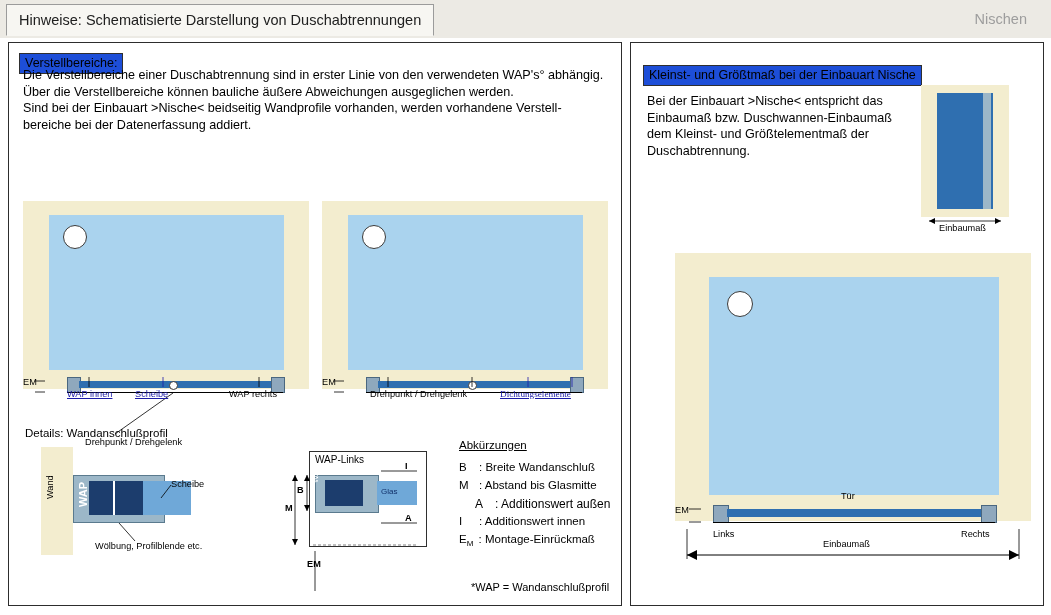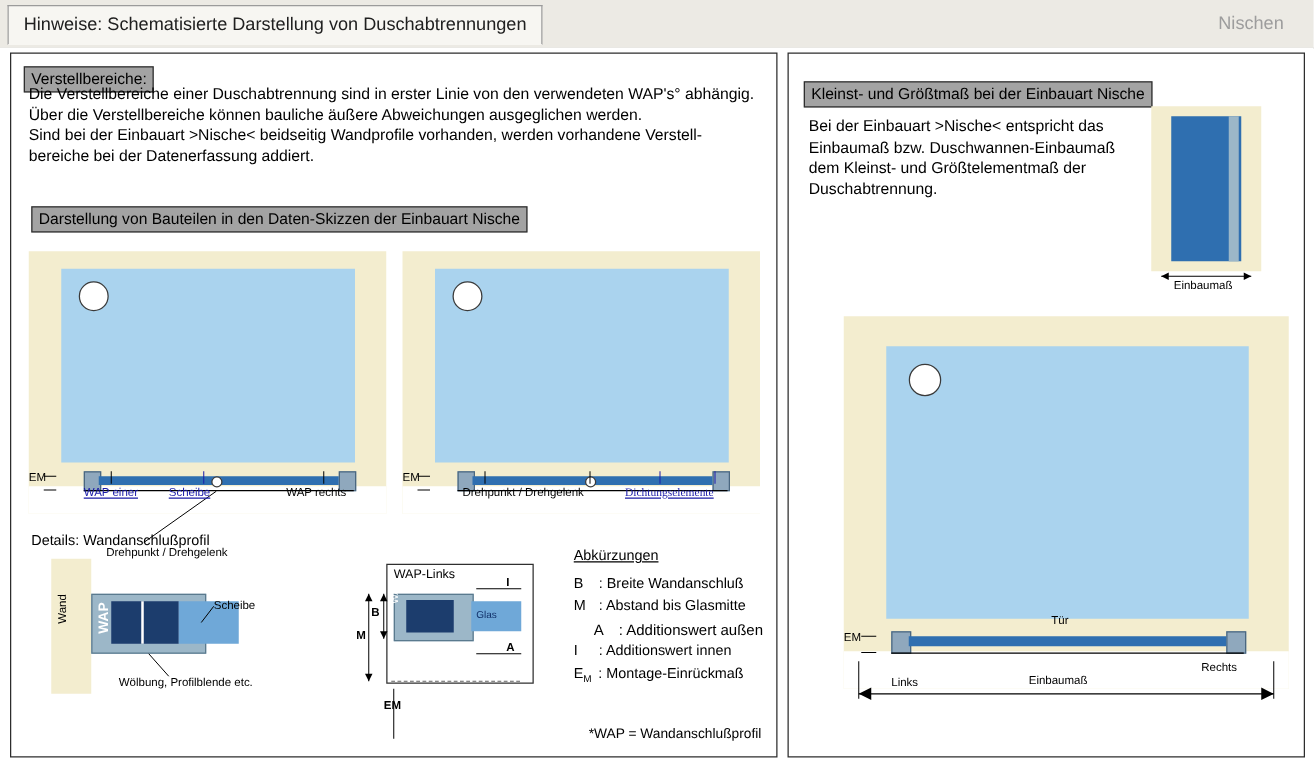--- a/index.html
+++ b/index.html
@@ -10,21 +10,21 @@
   #tab-main{position:absolute;left:6px;top:4px;height:30px;line-height:30px;padding:0 12px;background:#f7f6f2;border:1px solid #9b9b9b;border-bottom:1px solid #f7f6f2;font-size:14.5px;color:#202020;white-space:nowrap;}
   #tab-nischen{position:absolute;right:14px;top:4px;height:30px;line-height:30px;padding:0 10px;font-size:14.5px;color:#9d9d9d;white-space:nowrap;}
 
   
   #page{position:absolute;left:0;top:38px;width:1051px;height:577px;background:#fff;}
 
   .panel{position:absolute;border:1px solid #2d2d2d;background:#fff;}
   #panel-left{left:8px;top:4px;width:612px;height:562px;}
   #panel-right{left:630px;top:4px;width:412px;height:562px;}
 
-  .boxlabel{position:absolute;border:1px solid #2f2f2f;background:#a3a3a3;font-size:12.5px;line-height:15px;padding:2px 5px;white-space:nowrap;}
+  .boxlabel{position:absolute;border:1px solid #2f2f2f;background:#1d4ed8;font-size:12.5px;line-height:15px;padding:2px 5px;white-space:nowrap;}
 
   .para{position:absolute;font-size:12.6px;line-height:16.5px;color:#000;white-space:pre;}
 
   
   .frame{position:absolute;background:#f3edcf;}        
   .glass{position:absolute;background:#aad3ee;}        
   .white{position:absolute;background:#ffffff;}
   .lbl{position:absolute;font-size:9.2px;color:#000;white-space:nowrap;}
   .lbl-u{position:absolute;font-size:9.2px;color:#1a1aa8;white-space:nowrap;text-decoration:underline;}
   .lbl-k{position:absolute;font-size:9.2px;color:#000;white-space:nowrap;text-decoration:underline;}
@@ -47,21 +47,20 @@
 
   <div class="panel" id="panel-left">
 
     <div class="boxlabel" style="left:10px;top:10px;">Verstellbereiche:</div>
 
     <div class="para" style="left:14px;top:24px;">Die Verstellbereiche einer Duschabtrennung sind in erster Linie von den verwendeten WAP's° abhängig.
 Über die Verstellbereiche können bauliche äußere Abweichungen ausgeglichen werden.
 Sind bei der Einbauart &gt;Nische&lt; beidseitig Wandprofile vorhanden, werden vorhandene Verstell-
 bereiche bei der Datenerfassung addiert.</div>
 
-    <div class="boxlabel" style="left:16px;top:122px;">Darstellung von Bauteilen in den Daten-Skizzen der Einbauart Nische</div>
 
     <div style="position:absolute;left:14px;top:158px;width:286px;height:210px;">
       <div class="frame" style="left:0;top:0;width:286px;height:210px;"></div>
       <div class="glass" style="left:26px;top:14px;width:235px;height:155px;"></div>
       <div class="white" style="left:0;top:188px;width:286px;height:22px;"></div>
       <div class="circle" style="left:40px;top:24px;width:22px;height:22px;"></div>
 
       <div class="cap" style="left:44px;top:176px;width:12px;height:14px;"></div>
       <div class="cap" style="left:248px;top:176px;width:12px;height:14px;"></div>
       <div class="bar" style="left:56px;top:180px;width:192px;height:7px;"></div>
@@ -70,21 +69,21 @@
 
       <svg width="286" height="210">
         <line x1="66" y1="186" x2="66" y2="176" stroke="#000" stroke-width="0.8"></line>
         <line x1="140" y1="186" x2="140" y2="176" stroke="#1a1aa8" stroke-width="0.8"></line>
         <line x1="236" y1="186" x2="236" y2="176" stroke="#000" stroke-width="0.8"></line>
         <line x1="92" y1="233" x2="150" y2="192" stroke="#000" stroke-width="0.8"></line>
         <line x1="12" y1="180" x2="22" y2="180" stroke="#000" stroke-width="0.8"></line>
         <line x1="12" y1="191" x2="22" y2="191" stroke="#000" stroke-width="0.8"></line>
       </svg>
 
-      <div class="lbl-u" style="left:44px;top:188px;color:#1a1aa8;">WAP einer</div>
+      <div class="lbl-u" style="left:44px;top:188px;color:#1a1aa8;">WAP innen</div>
       <div class="lbl-u" style="left:112px;top:188px;color:#1a1aa8;">Scheibe</div>
       <div class="lbl" style="left:206px;top:188px;">WAP rechts</div>
       <div class="lbl" style="left:62px;top:236px;">Drehpunkt / Drehgelenk</div>
       <div class="lbl" style="left:0px;top:176px;">EM</div>
     </div>
 
     <div style="position:absolute;left:313px;top:158px;width:286px;height:210px;">
       <div class="frame" style="left:0;top:0;width:286px;height:210px;"></div>
       <div class="glass" style="left:26px;top:14px;width:235px;height:155px;"></div>
       <div class="white" style="left:0;top:188px;width:286px;height:22px;"></div>
@@ -225,18 +224,18 @@
         <line x1="14" y1="269" x2="26" y2="269" stroke="#000" stroke-width="0.8"></line>
         <line x1="12" y1="302" x2="344" y2="302" stroke="#000" stroke-width="1"></line>
         <polygon points="12,302 22,297 22,307" fill="#000"></polygon>
         <polygon points="344,302 334,297 334,307" fill="#000"></polygon>
         <line x1="12" y1="276" x2="12" y2="306" stroke="#000" stroke-width="0.8"></line>
         <line x1="344" y1="276" x2="344" y2="306" stroke="#000" stroke-width="0.8"></line>
       </svg>
 
       <div class="lbl" style="left:166px;top:238px;">Tür</div>
       <div class="lbl" style="left:0px;top:252px;">EM</div>
-      <div class="lbl" style="left:38px;top:276px;margin-top:12px;">Links</div>
+      <div class="lbl" style="left:38px;top:276px;">Links</div>
       <div class="lbl" style="left:286px;top:276px;">Rechts</div>
       <div class="lbl" style="left:148px;top:286px;">Einbaumaß</div>
     </div>
   </div>
 </div>
 
 </body></html>

